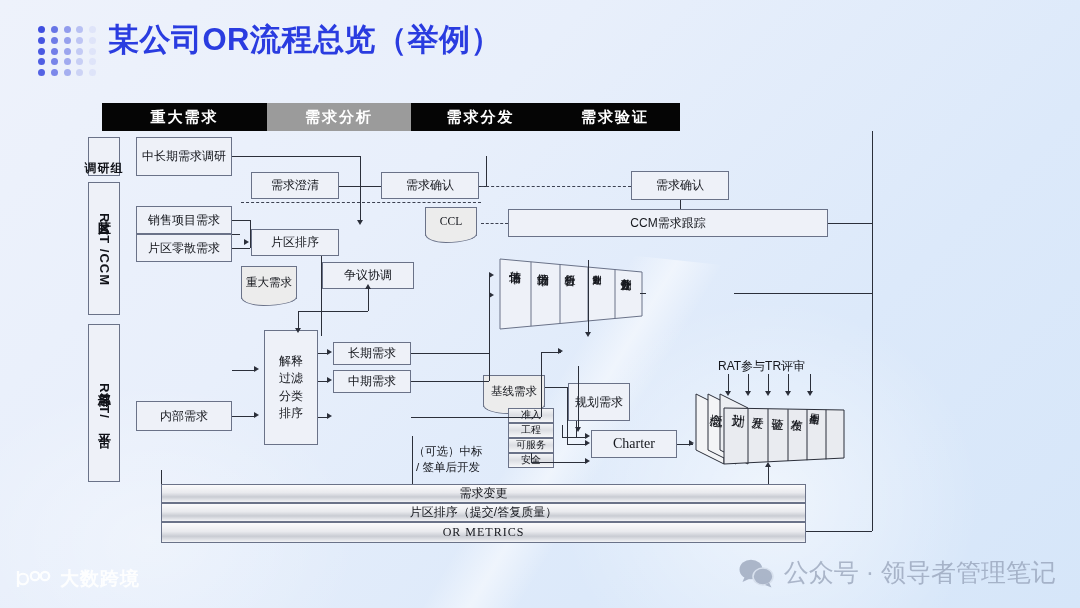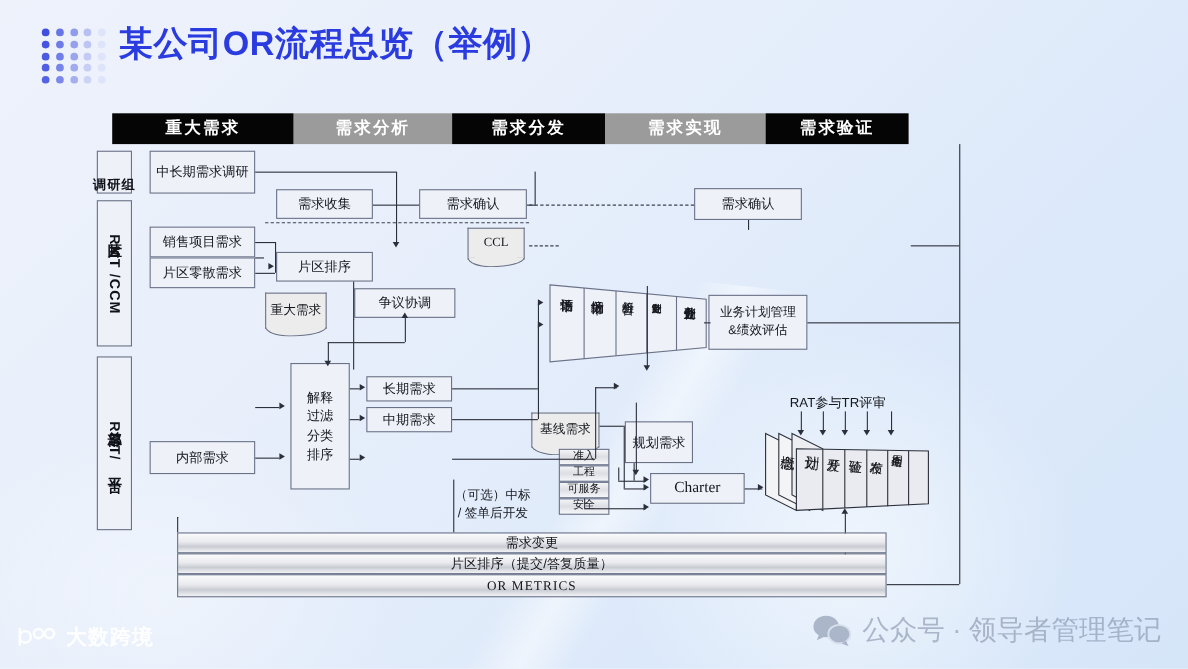--- a/index.html
+++ b/index.html
@@ -116,80 +116,76 @@
       <i style="opacity: 0.41;"></i>
       <i style="opacity: 0.18;"></i>
       <i style="opacity: 0.08;"></i>
     </div>
   <div class="title">某公司OR流程总览（举例）</div>
 
   <div class="tabs" id="tabs">
       <div class="tab dark" style="width: 165px;">重大需求</div>
       <div class="tab grey" style="width: 144px;">需求分析</div>
       <div class="tab dark" style="width: 139px;">需求分发</div>
-      <div class="tab grey" style="width: 146px;">需求实现</div>
       <div class="tab dark" style="width: 130px;">需求验证</div>
     </div>
 
   <div class="vlabel" style="left:88px;top:137px;width:32px;height:39px;">
     <span style="font-size:12px;writing-mode:horizontal-tb;line-height:1.05;margin-top:24px;">调研组</span>
   </div>
   <div class="vlabel" style="left:88px;top:182px;width:32px;height:133px;">
     <span>片区RMT /CCM</span>
   </div>
   <div class="vlabel" style="left:88px;top:324px;width:32px;height:158px;">
     <span>总部RMT/ 平台</span>
   </div>
 
   <div class="bx" style="left:136px;top:137px;width:96px;height:39px;">中长期需求调研</div>
   <div class="bx" style="left:136px;top:206px;width:96px;height:28px;">销售项目需求</div>
   <div class="bx" style="left:136px;top:234px;width:96px;height:28px;">片区零散需求</div>
   <div class="bx" style="left:136px;top:401px;width:96px;height:30px;">内部需求</div>
 
-  <div class="bx" style="left:251px;top:172px;width:88px;height:27px;">需求收集</div>
+  <div class="bx" style="left:251px;top:172px;width:88px;height:27px;">需求澄清</div>
   <div class="bx" style="left:251px;top:229px;width:88px;height:27px;">片区排序</div>
   <div class="bx" style="left:322px;top:262px;width:92px;height:27px;">争议协调</div>
   <div class="note" style="left:241px;top:266px;width:56px;height:33px;">重大需求</div>
 
   <div class="bx" style="left:264px;top:330px;width:54px;height:115px;flex-direction:column;">
     <div style="white-space:pre-line;line-height:1.45;">解释
 过滤
 分类
 排序</div>
   </div>
 
   <div class="bx" style="left:333px;top:342px;width:78px;height:23px;">长期需求</div>
   <div class="bx" style="left:333px;top:370px;width:78px;height:23px;">中期需求</div>
 
   <div style="position:absolute;left:402px;top:444px;width:92px;font-size:11.5px;color:#15171d;line-height:1.35;white-space:pre-line;text-align:center;">（可选）中标
 / 签单后开发</div>
 
   <div class="bx" style="left:381px;top:172px;width:98px;height:27px;">需求确认</div>
   <div class="note" style="left:425px;top:207px;width:52px;height:29px;font-family:'Liberation Serif',serif;">CCL</div>
   <div class="bx" style="left:631px;top:171px;width:98px;height:29px;">需求确认</div>
+  <div class="bx" style="left:508px;top:209px;width:320px;height:28px;">CCM需求跟踪</div>
 
   <svg style="position:absolute;left:498px;top:258px;width:146px;height:72px;overflow:visible;">
     <polygon points="2,1 144,14 144,58 2,71" fill="#eef1f8" stroke="#6a7288" stroke-width="1"></polygon>
     <line x1="33" y1="3.8" x2="33" y2="68.2" stroke="#6a7288" stroke-width="1"></line>
     <line x1="62" y1="6.5" x2="62" y2="65.5" stroke="#6a7288" stroke-width="1"></line>
     <line x1="90" y1="9" x2="90" y2="63" stroke="#6a7288" stroke-width="1"></line>
     <line x1="117" y1="11.5" x2="117" y2="60.5" stroke="#6a7288" stroke-width="1"></line>
   </svg>
   <div id="funnel-labels">
       <div class="vtxt" style="position: absolute; left: 506px; top: 262px; font-size: 12px; color: rgb(20, 22, 28);">市场评估</div>
       <div class="vtxt" style="position: absolute; left: 534px; top: 264px; font-size: 12px; color: rgb(20, 22, 28);">市场细分</div>
       <div class="vtxt" style="position: absolute; left: 562px; top: 266px; font-size: 11px; color: rgb(20, 22, 28);">组合分析</div>
       <div class="vtxt" style="position: absolute; left: 590px; top: 268px; font-size: 9px; color: rgb(20, 22, 28);">制定业务计划</div>
       <div class="vtxt" style="position: absolute; left: 618px; top: 270px; font-size: 11px; color: rgb(20, 22, 28);">整合业务计划</div>
     </div>
 
-  <div class="bx" style="left:644px;top:268px;width:90px;height:50px;flex-direction:column;">
-    <div style="white-space:pre-line;line-height:1.5;font-size:11.5px;">业务计划管理
-&amp;绩效评估</div>
-  </div>
 
 
   <div class="note" style="left:483px;top:375px;width:62px;height:32px;">基线需求</div>
   <div id="baseline-list">
       <div class="bx grad" style="left: 508px; top: 408px; width: 46px; height: 15px; font-size: 10px;">准入</div>
       <div class="bx grad" style="left: 508px; top: 423px; width: 46px; height: 15px; font-size: 10px;">工程</div>
       <div class="bx grad" style="left: 508px; top: 438px; width: 46px; height: 15px; font-size: 10px;">可服务</div>
       <div class="bx grad" style="left: 508px; top: 453px; width: 46px; height: 15px; font-size: 10px;">安全</div>
     </div>
 

